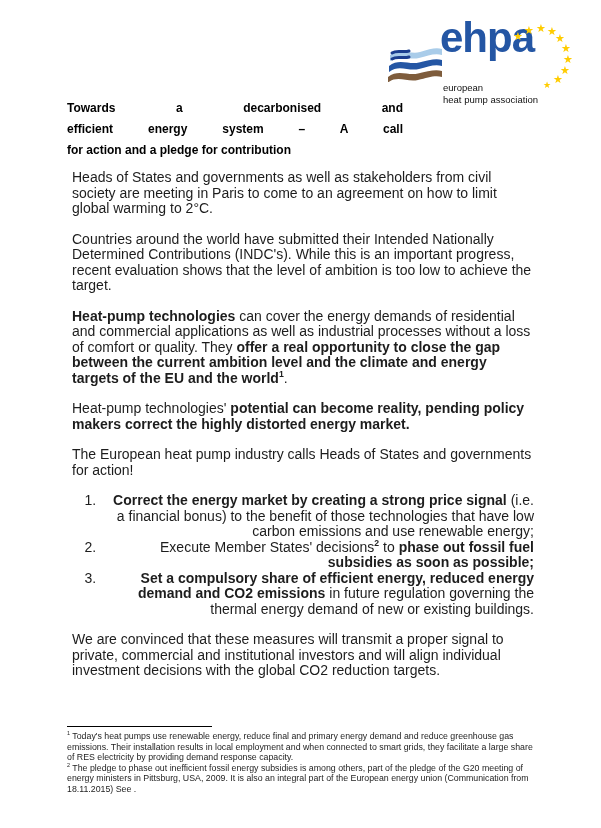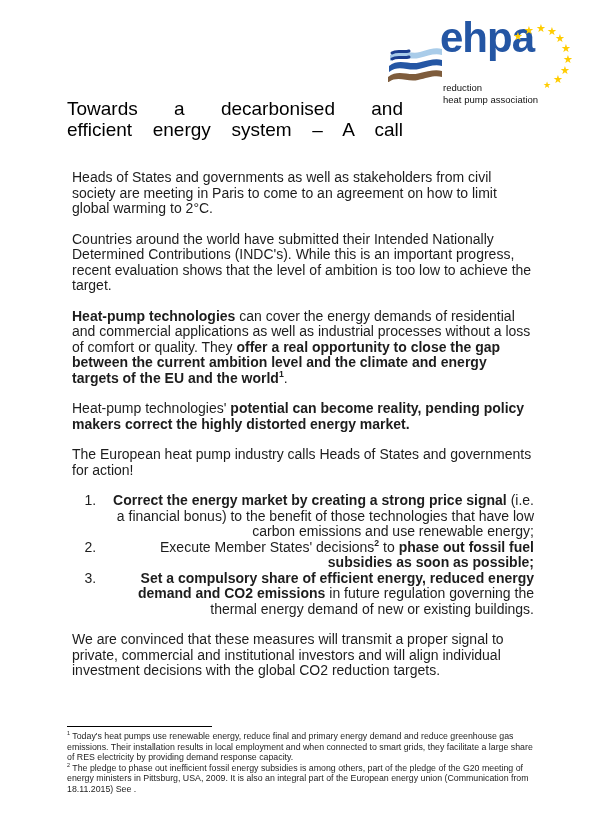--- a/index.html
+++ b/index.html
@@ -19,21 +19,21 @@
     position:absolute;left:55px;top:58px;font-size:9.5px;line-height:11.5px;
     color:#111;white-space:nowrap;
   }
   .star{
     position:absolute;color:#FFCC00;font-size:11px;line-height:11px;
     transform:translate(-50%,-50%);
   }
   
   .title{position:absolute;left:67px;top:98px;width:336px;color:#000;}
   .title div{
-    font-size:19px;font-weight:normal;line-height:21px;
+    font-size:12px;font-weight:bold;line-height:21px;
   }
   .title .just{text-align:justify;text-align-last:justify;}
   .title .last{white-space:nowrap;}
   
   .content{
     position:absolute;left:72px;top:170px;width:462px;
     font-size:14px;line-height:15.5px;
   }
   .content p{margin:0 0 15px 0;}
   .content ol{margin:0 0 15px 0;padding:0 0 0 28px;text-align:right;}
@@ -69,28 +69,29 @@
     <span class="star" style="left:141px;top:6px;">★</span>
     <span class="star" style="left:153px;top:4px;">★</span>
     <span class="star" style="left:164px;top:7px;">★</span>
     <span class="star" style="left:172px;top:14px;">★</span>
     <span class="star" style="left:178px;top:24px;">★</span>
     <span class="star" style="left:180px;top:35px;">★</span>
     <span class="star" style="left:177px;top:46px;">★</span>
     <span class="star" style="left:170px;top:55px;">★</span>
     <span class="star" style="left:159px;top:61px;font-size:9px;">★</span>
     <div class="logo-sub">
-      <div>reduction</div>
+      <div>european</div>
       <div>heat pump association</div>
     </div>
   </div>
 
   <div class="title">
     <div class="just">Towards a decarbonised and</div>
     <div class="just">efficient energy system – A call</div>
+    <div class="last">for action and a pledge for contribution</div>
   </div>
 
   <div class="content">
       <p><span>Heads of States and governments as well as stakeholders from civil society are meeting in Paris to come to an agreement on how to limit global warming to 2°C.</span></p>
       <p><span>Countries around the world have submitted their Intended Nationally Determined Contributions (INDC's). While this is an important progress, recent evaluation shows that the level of ambition is too low to achieve the target.</span></p>
       <p><span class="b">Heat-pump technologies</span><span> can cover the energy demands of residential and commercial applications as well as industrial processes without a loss of comfort or quality. They </span><span class="b">offer a real opportunity to close the gap between the current ambition level and the climate and energy targets of the EU and the world</span><sup class="b">1</sup><span>.</span></p>
       <p><span>Heat-pump technologies' </span><span class="b">potential can become reality, pending policy makers correct the highly distorted energy market.</span></p>
       <p><span>The European heat pump industry calls Heads of States and governments for action!</span></p>
       <ol>
         <li><span class="b">Correct the energy market by creating a strong price signal</span><span> (i.e. a financial bonus) to the benefit of those technologies that have low carbon emissions and use renewable energy;</span></li>

